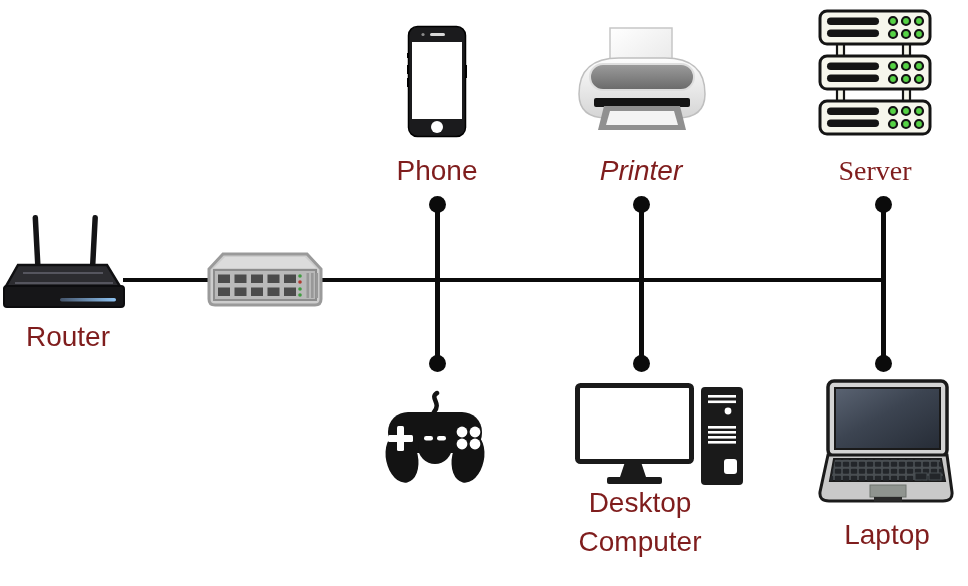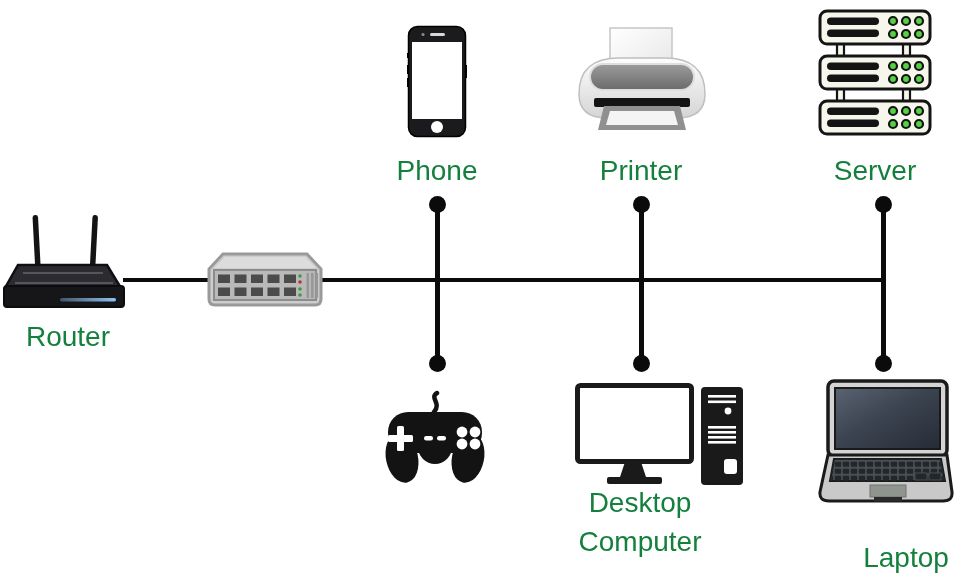--- a/index.html
+++ b/index.html
@@ -2,21 +2,21 @@
 <html><head>
 <meta charset="utf-8">
 <style>
   html,body{margin:0;padding:0;background:#ffffff;}
   .canvas{
     position:relative;width:968px;height:586px;background:#ffffff;overflow:hidden;
     font-family:"Liberation Sans","DejaVu Sans",sans-serif;
   }
   .lbl{
     position:absolute;transform:translateX(-50%);
-    font-size:28px;line-height:39px;color:#15803d;
+    font-size:28px;line-height:39px;color:#7f1d1d;
     text-align:center;white-space:nowrap;
   }
   .lbl.wrap{white-space:normal;}
   .bus{position:absolute;left:123px;top:278px;width:762px;height:4px;background:#0b0b0b;}
   .vline{position:absolute;top:204px;width:5px;height:160px;background:#0b0b0b;}
   .vline::before,.vline::after{
     content:"";position:absolute;left:-6px;width:17px;height:17px;
     border-radius:50%;background:#0b0b0b;
   }
   .vline::before{top:-8px;}
@@ -226,18 +226,18 @@
       <polygon points="16,81 123,81 127,103 12,103" fill="url(#keysPat)"></polygon>
       <rect x="97" y="95" width="12" height="7" fill="#23262a" stroke="#494e52" stroke-width="1"></rect>
       <rect x="111" y="95" width="12" height="7" fill="#23262a" stroke="#494e52" stroke-width="1"></rect>
       <rect x="52" y="107" width="36" height="12" fill="#8f948f" stroke="#6f746f" stroke-width="1"></rect>
       <rect x="56" y="119" width="28" height="4.5" fill="#2a2a2a"></rect>
     </svg>
   </div>
 
   <div class="lbl" style="left:68px;top:317px;text-align:right;">Router</div>
   <div class="lbl" style="left:437px;top:151px;">Phone</div>
-  <div class="lbl" style="left:641px;top:151px;">Printer</div>
-  <div class="lbl" style="left:875px;top:151px;">Server</div>
+  <div class="lbl" style="left:641px;top:151px;font-style:italic;">Printer</div>
+  <div class="lbl" style="left:875px;top:151px;font-family:Liberation Serif, serif;">Server</div>
   <div class="lbl wrap" style="left:640px;top:483px;width:165px;">Desktop Computer</div>
-  <div class="lbl" style="left:906px;top:515px;margin-top:23px;">Laptop</div>
+  <div class="lbl" style="left:887px;top:515px;">Laptop</div>
 
 </div>
 
 </body></html>

